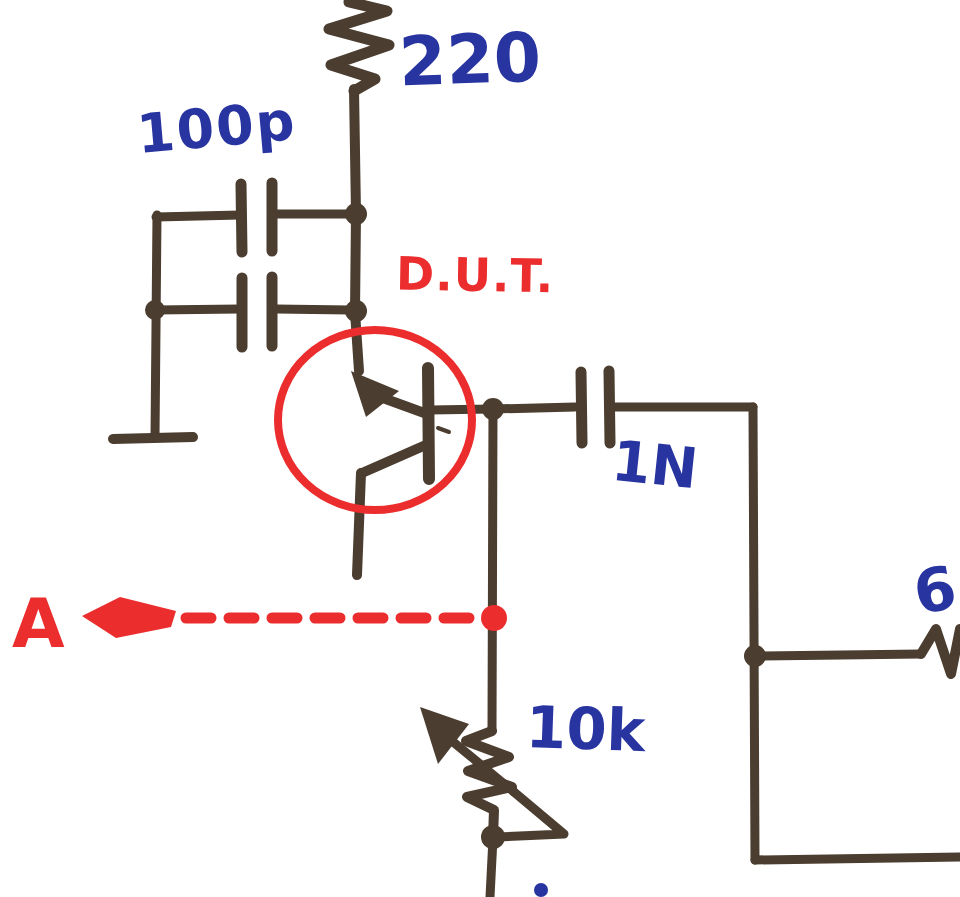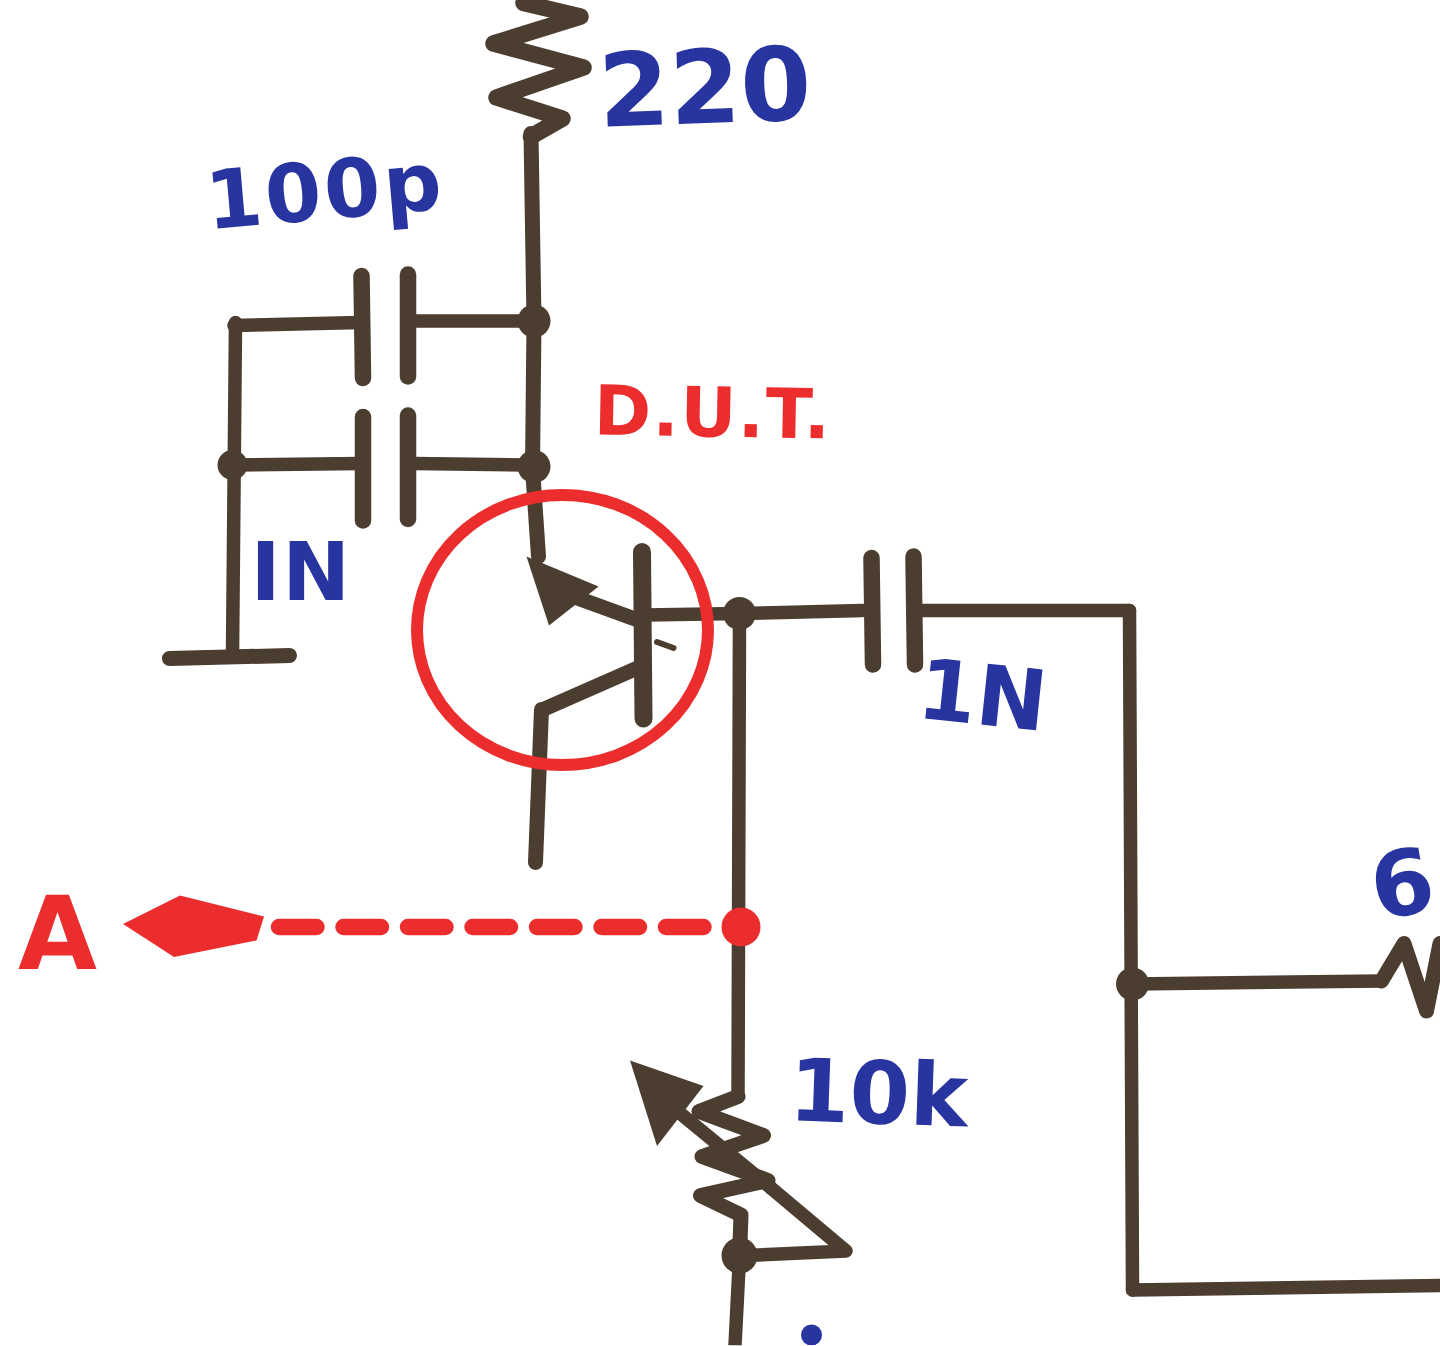--- a/index.html
+++ b/index.html
@@ -92,20 +92,19 @@
       <circle cx="494" cy="618" r="13"></circle>
     </g>
 
     <g stroke="none" fill="#2834a0">
       <circle cx="541" cy="890" r="7"></circle>
     </g>
   </svg>
 
   <div class="lbl blue lbl-220">220</div>
   <div class="lbl blue lbl-100p">100p</div>
-  <div class="lbl blue lbl-in">IN</div>
   <div class="lbl red  lbl-dut">D.U.T.</div>
   <div class="lbl blue lbl-1n">1N</div>
   <div class="lbl red  lbl-a">A</div>
   <div class="lbl blue lbl-10k">10k</div>
   <div class="lbl blue lbl-6">6</div>
 
 </div>
 
 </body></html>

